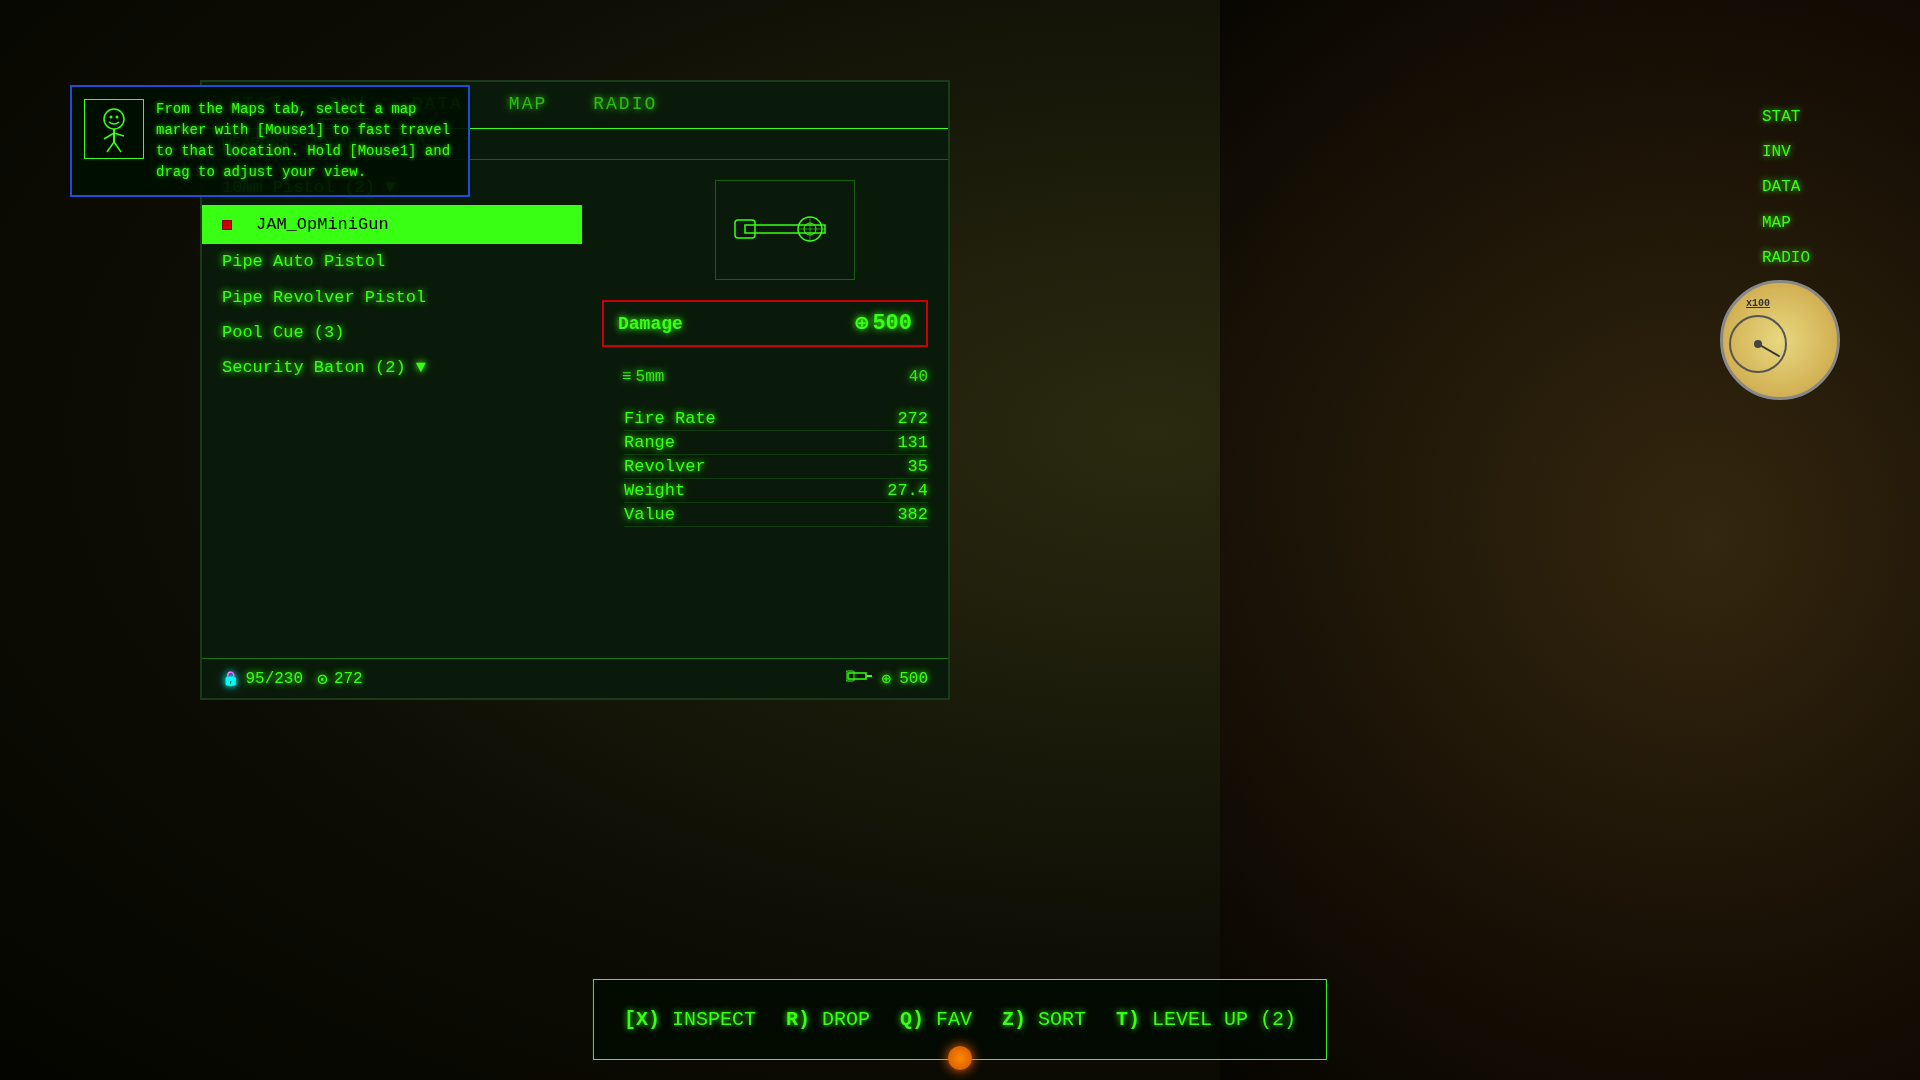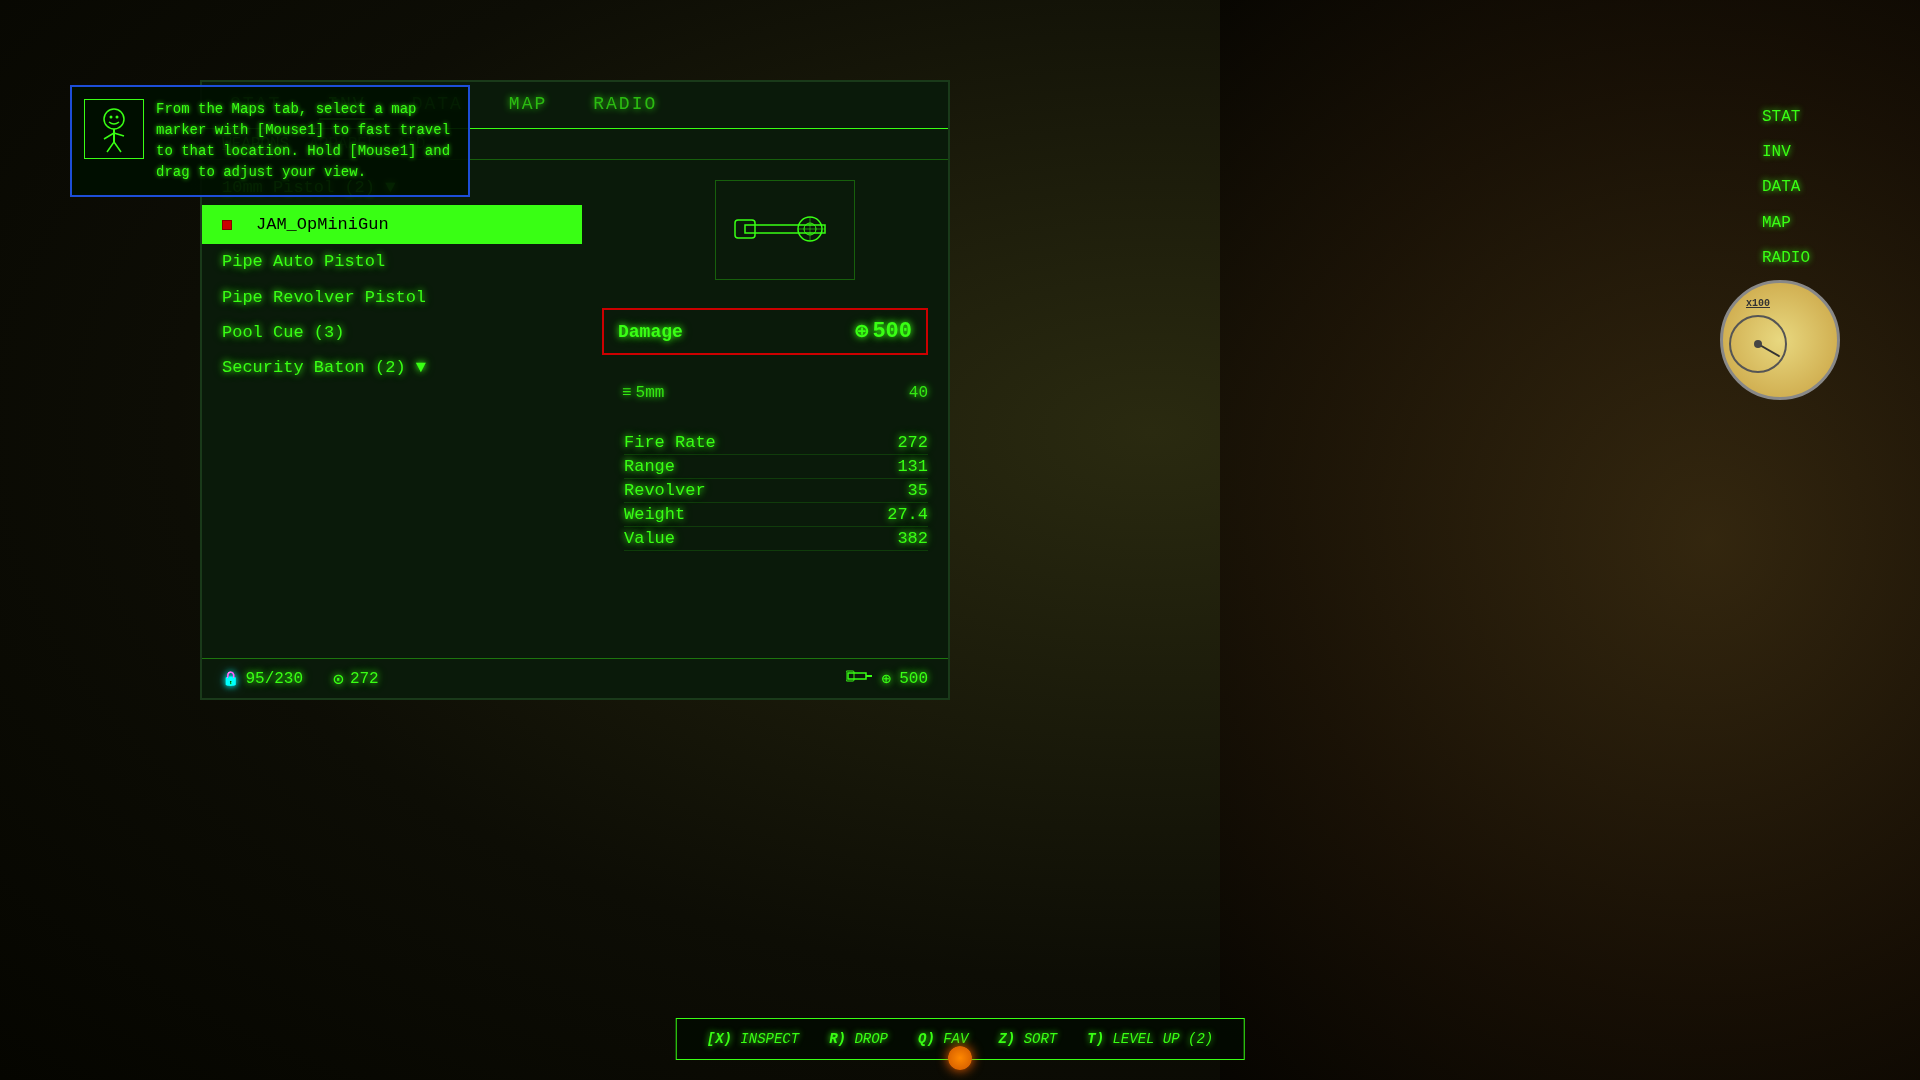--- a/index.html
+++ b/index.html
@@ -119,21 +119,21 @@
       display: inline-block;
       flex-shrink: 0;
     }
 
     
     .stats-panel {
       flex: 1;
       padding: 20px;
       display: flex;
       flex-direction: column;
-      gap: 28px;
+      gap: 20px;
     }
 
     
     .weapon-image {
       width: 140px;
       height: 100px;
       border: 1px solid rgba(57,255,20,0.3);
       display: flex;
       align-items: center;
       justify-content: center;
@@ -173,21 +173,21 @@
     }
 
     
     .status-bar {
       position: absolute;
       bottom: 0;
       left: 0;
       right: 0;
       display: flex;
       align-items: center;
-      gap: 30px;
+      gap: 14px;
       padding: 8px 20px;
       border-top: 1px solid rgba(57,255,20,0.4);
       font-size: 16px;
     }
 
     .status-item {
       display: flex;
       align-items: center;
       gap: 6px;
     }
@@ -234,28 +234,27 @@
     }
 
     
     .action-bar {
       position: absolute;
       bottom: 20px;
       left: 50%;
       transform: translateX(-50%);
       display: flex;
       gap: 30px;
-      font-size: 14px;
+      font-size: 20px;
       color: #39ff14;
       text-shadow: 0 0 6px #39ff14;
       background: rgba(0,10,0,0.7);
       border: 1px solid #39ff14;
-      padding: 12px 30px;
+      padding: 28px 30px;
       white-space: nowrap;
-      font-style: italic;
     }
 
     .action-key {
       font-weight: bold;
     }
 
     
     .pipboy-body {
       position: absolute;
       right: 0;

